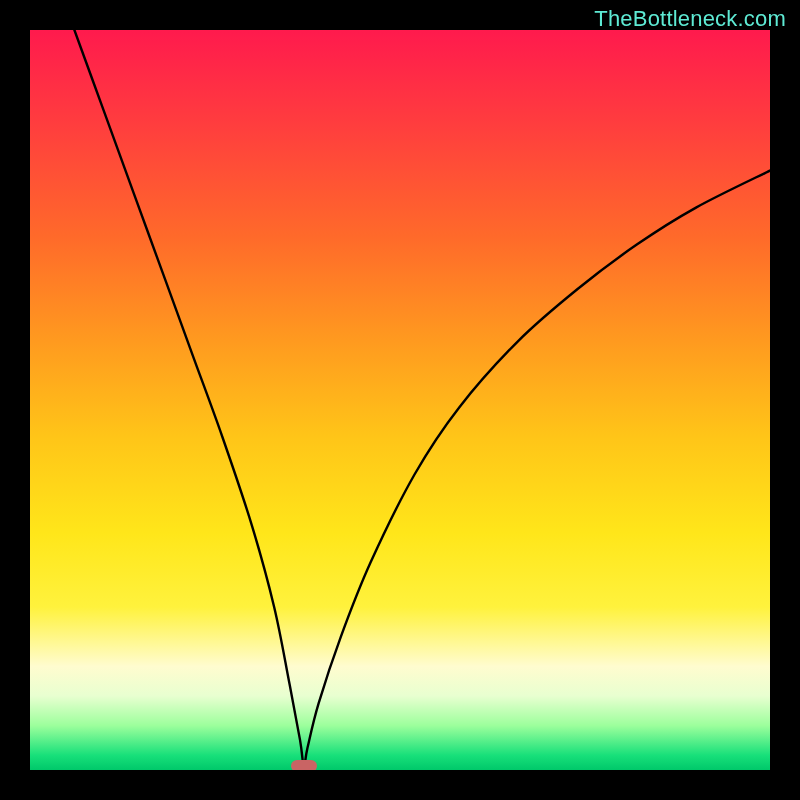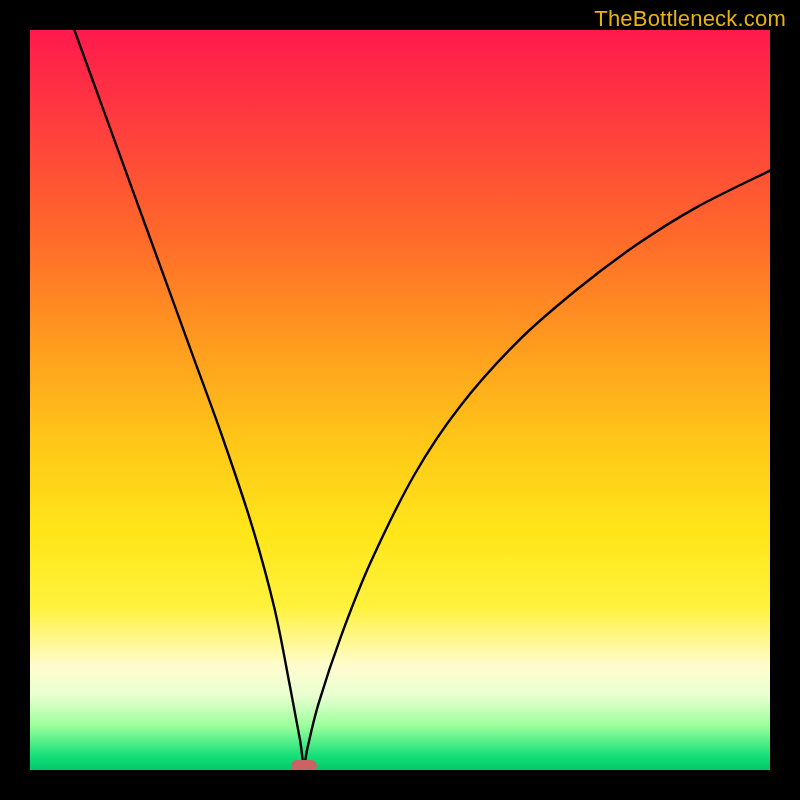--- a/index.html
+++ b/index.html
@@ -37,21 +37,21 @@
       #9cff9c 94%,
       #18e07a 98%,
       #00c86a 100%
     );
     overflow: hidden;
   }
   .watermark {
     position: absolute;
     top: 6px;
     right: 14px;
-    color: #eab308;
+    color: #5eead4;
     font-size: 22px;
     letter-spacing: 0.2px;
     font-weight: 500;
     user-select: none;
   }
   svg.curve {
     position: absolute;
     left: 0;
     top: 0;
     width: 740px;

